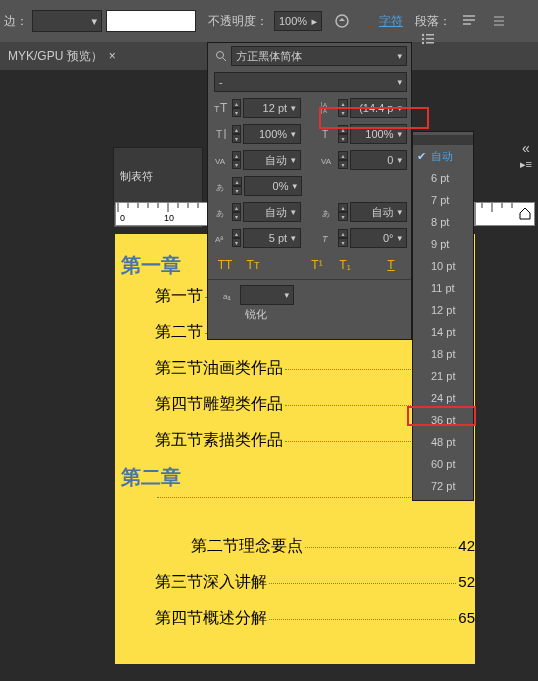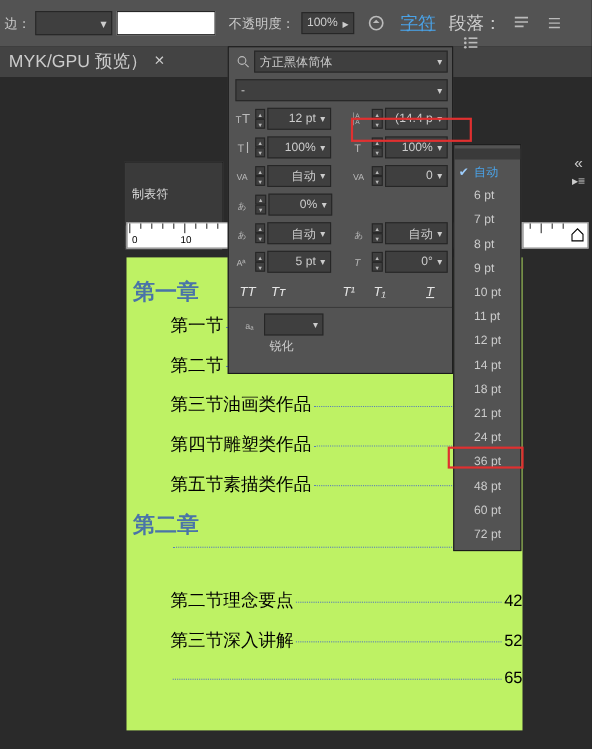--- a/index.html
+++ b/index.html
@@ -7,29 +7,29 @@
   
   .topbar { height: 42px; background: #535353; display: flex; align-items: center; padding: 0 4px; gap:4px;}
   .tb-label { color: #ccc; font-size: 12px; }
   .tb-dd { background: #3f3f3f; border: 1px solid #262626; height: 22px; width: 70px; color:#ccc; font-size:11px; display:flex; align-items:center; padding:0 4px; position:relative;}
   .tb-dd::after { content:"▾"; position:absolute; right:4px; color:#ccc;}
   .tb-input { background:#fff; height:22px; width:90px; border:1px solid #262626;}
   .tb-op { color:#ccc; font-size:12px; margin-left:8px;font-family:Liberation Mono, monospace;}
   .tb-op-val { background:#3f3f3f; border:1px solid #262626; height:20px; width:48px; color:#ccc; font-size:11px; display:flex; align-items:center; padding:0 4px; margin-left:2px; position:relative;}
   .tb-op-val::after{content:"▸"; position:absolute; right:4px;}
   .tb-icon { width:20px; height:20px; color:#bbb; display:flex; align-items:center; justify-content:center; margin-left:6px;}
-  .tb-link { color:#4aa3e8; font-size:16px; margin-left:8px; text-decoration:underline; }
-  .tb-paragraph { color:#ccc; font-size:16px; margin-left:8px;}
+  .tb-link { color:#4aa3e8; font-size:12px; margin-left:23px; text-decoration:underline; }
+  .tb-paragraph { color:#ccc; font-size:12px; margin-left:8px;}
   
   .doctab { height:28px; background:#434343; display:flex; align-items:center; padding:0 8px;}
-  .doctab span { color:#ccc; font-size:16px;}
+  .doctab span { color:#ccc; font-size:12px;}
   .doctab .close { margin-left:6px; color:#ccc; cursor:pointer;}
   
   .canvas { position:absolute; left:0; top:70px; width:538px; height:611px; background:#2a2a2a; }
-  .page { position:absolute; left:115px; top:110px; width:360px; height:430px; background:#bef264; overflow:visible; }
+  .page { position:absolute; left:115px; top:110px; width:360px; height:430px; background:#fde047; overflow:visible; }
   
   .page .h1 { color:#4a74a8; font-size:20px; font-weight:600; position:absolute; left:6px; }
   .page .row { position:absolute; left:40px; right:0; height:20px; display:flex; align-items:baseline; }
   .page .row .txt { color:#000; font-size:16px; white-space:nowrap;}
   .page .row .dots { flex:1; border-bottom:1.5px dotted #5b7fb6; margin:0 2px; position:relative; top:-3px; }
   .page .row .pn { color:#000; font-size:15px; }
   
   
   .tabpanel { position:absolute; left:113px; top:145px; width:90px; height:78px; background:#535353; border:1px solid #222;}
   .tabpanel .title { background:#3a3a3a; color:#ddd; font-size:11px; padding:21px 6px;}
@@ -45,21 +45,21 @@
   .charpanel .ln { display:flex; align-items:center; height:26px; padding:0 4px; gap:2px;}
   .charpanel .dd { background:#3f3f3f; border:1px solid #262626; height:20px; width:58px; color:#ccc; font-size:11px; display:flex; align-items:center; padding:0 4px; position:relative; justify-content:flex-end;}
   .charpanel .dd .val{flex:1; text-align:right; padding-right:2px;}
   .charpanel .dd::after { content:"▾"; margin-left:2px; color:#ccc; font-size:9px;}
   .charpanel .mini-icon { width:18px; height:18px; color:#bbb; display:flex; align-items:center; justify-content:center; font-size:11px;}
   .charpanel .spinner { display:flex; flex-direction:column; width:10px;}
   .charpanel .spinner span{height:9px; background:#3f3f3f; border:1px solid #262626; font-size:6px; color:#bbb; display:flex; align-items:center; justify-content:center;}
   .charpanel .full { width:184px !important;}
   
   .charpanel .tt-row { display:flex; gap:6px; padding:4px 6px;}
-  .charpanel .tt { width:22px; height:20px; color:#e5e5e5; display:flex; align-items:center; justify-content:center; font-size:12px; border:1px solid transparent;font-style:italic;}
+  .charpanel .tt { width:22px; height:20px; color:#eab308; display:flex; align-items:center; justify-content:center; font-size:12px; border:1px solid transparent;}
   
   .red-box { position:absolute; border:2px solid #e03030; pointer-events:none;}
   #red1 { left:319px; top:107px; width:110px; height:22px;}
   
   
   .leading-dd { position:absolute; left:412px; top:131px; width:62px; background:#535353; border:1px solid #1a1a1a; padding:3px 0;}
   .leading-dd .hdr { height:10px; background:#3a3a3a;}
   .leading-dd .it { height:22px; display:flex; align-items:center; padding:0 10px 0 18px; color:#ccc; font-size:11px; position:relative; cursor:pointer;}
   .leading-dd .it .chk { position:absolute; left:4px; color:#9ecfff;}
   .leading-dd .it.auto { color:#4aa3e8;}
@@ -186,31 +186,32 @@
         <span class="dots"></span>
       </div>
     <div class="row" style="top:196px;">
         <span class="txt">第五节素描类作品</span>
         <span class="dots"></span>
       </div>
     <div class="h1" style="top:230px;">第二章</div>
     <div class="row" style="top:266px;">
         <span class="dots"></span>
       </div>
-    <div class="row" style="top:302px;">
+    <div class="row" style="top:302px;margin-left:36px;">
         <span class="txt">第二节理念要点</span>
         <span class="dots"></span>
         <span class="pn">42</span>
       </div>
     <div class="row" style="top:338px;">
         <span class="txt">第三节深入讲解</span>
         <span class="dots"></span>
         <span class="pn">52</span>
       </div>
     <div class="row" style="top:374px;">
+        <span class="txt">第四节概述分解</span>
         <span class="dots"></span>
         <span class="pn">65</span>
       </div>
 
   </div>
 </div>
 
 <div class="charpanel">
   <div class="ln">
     <div class="mini-icon">

